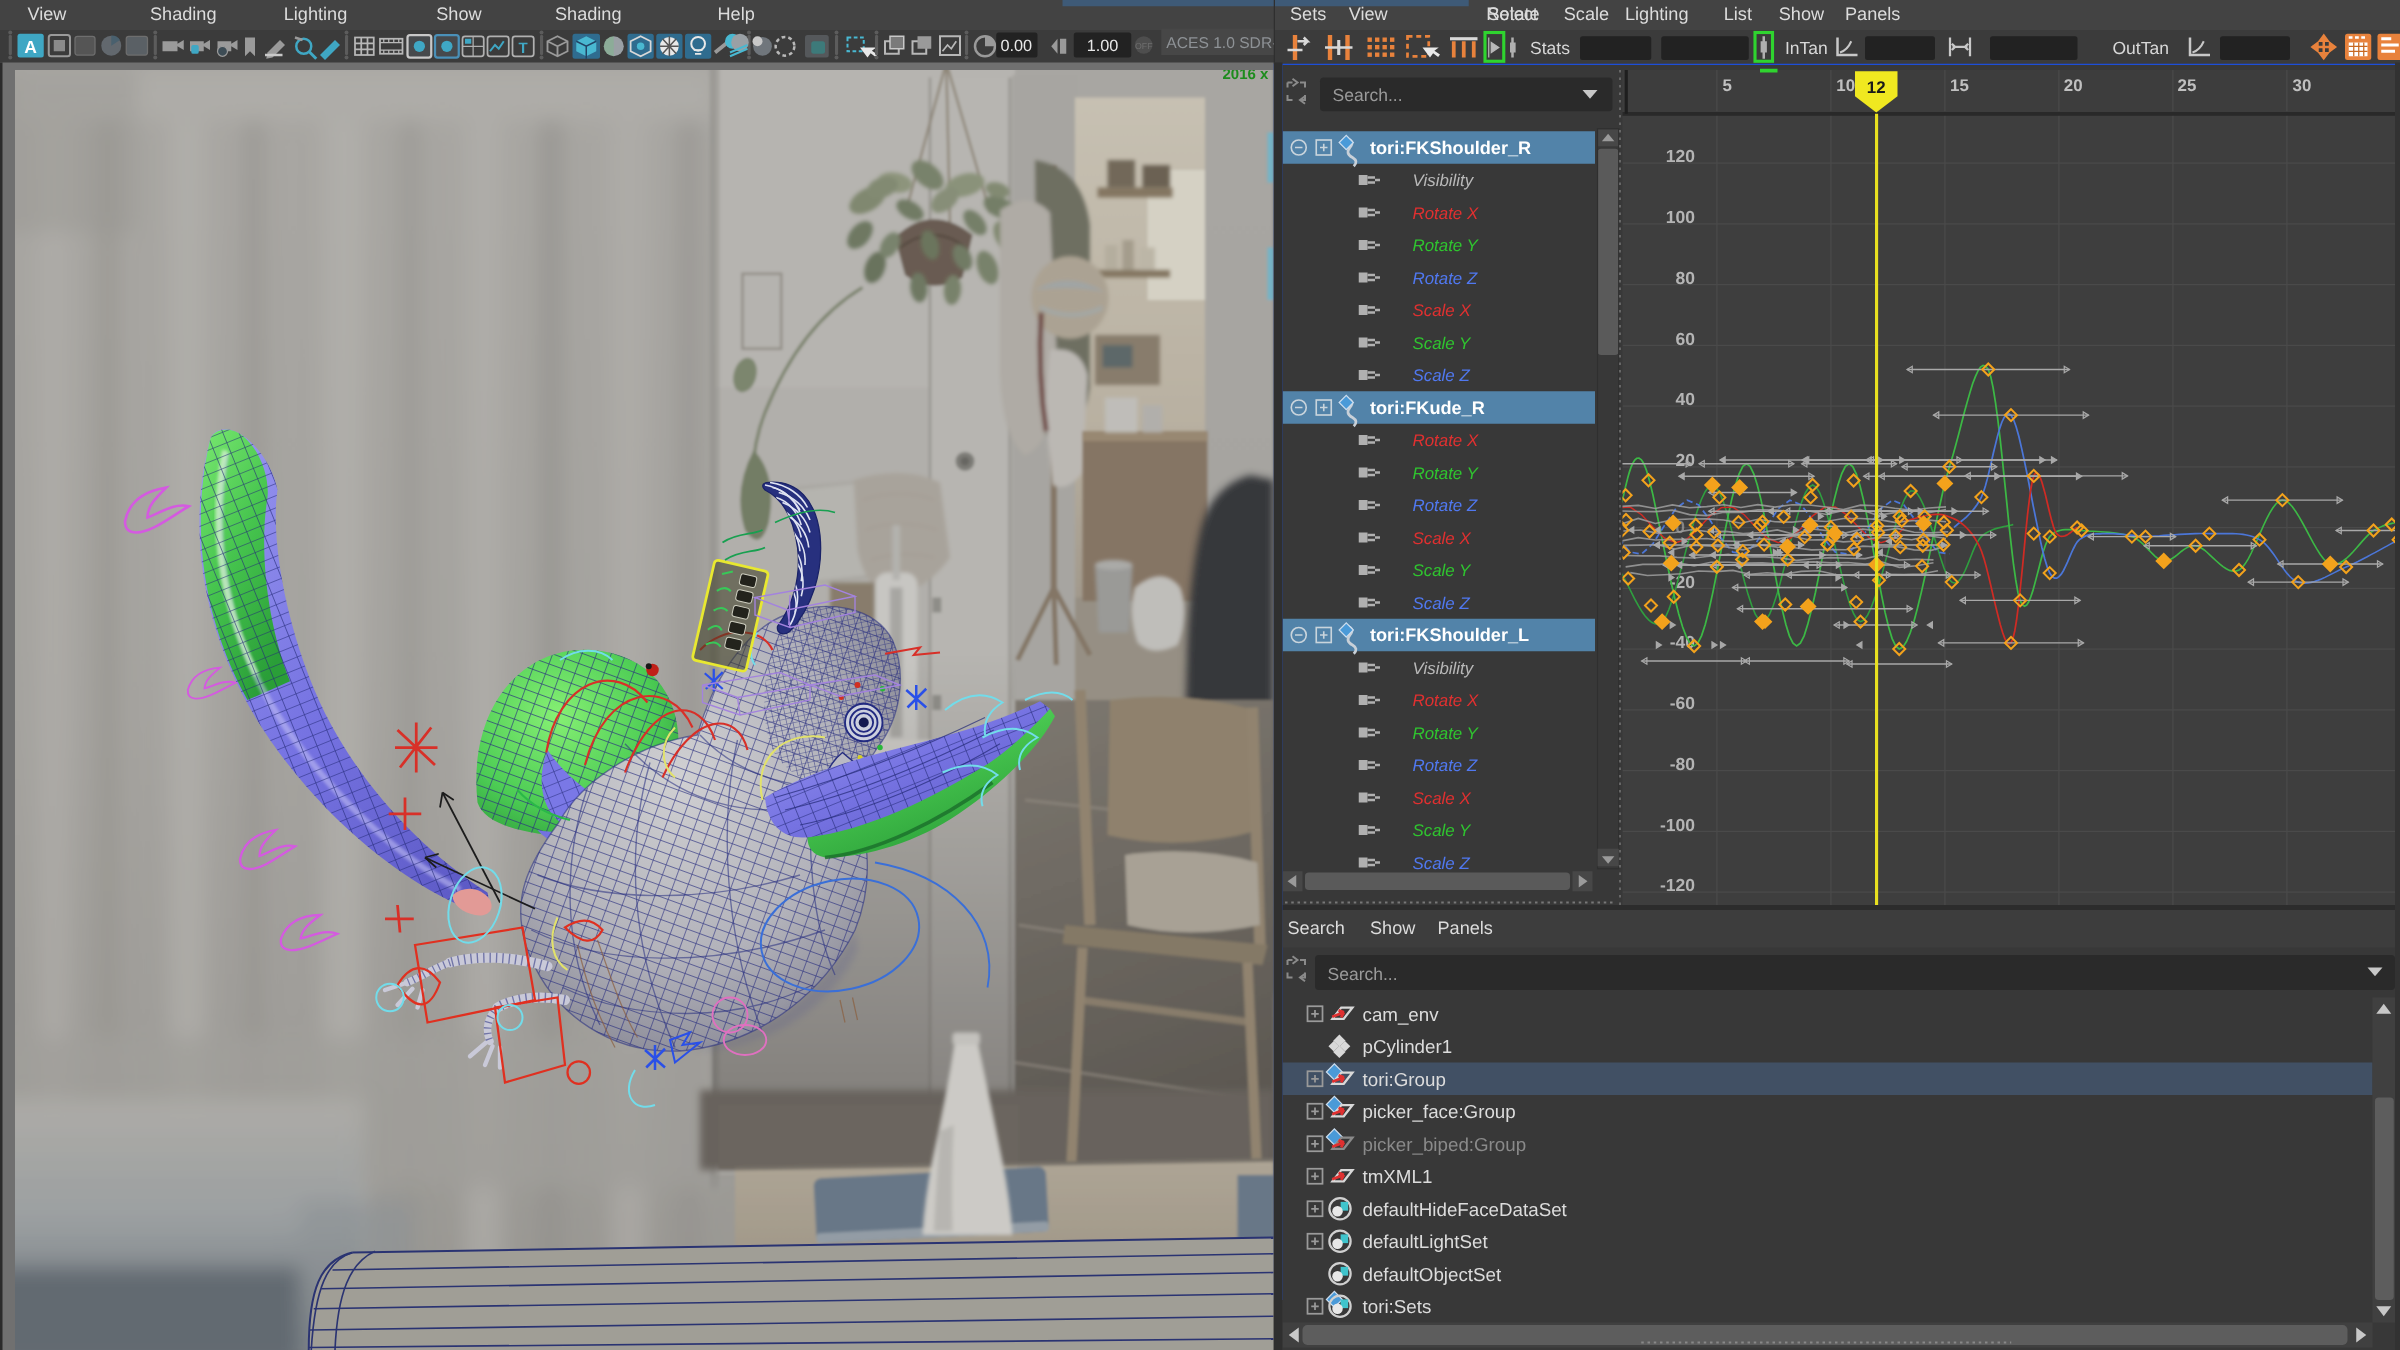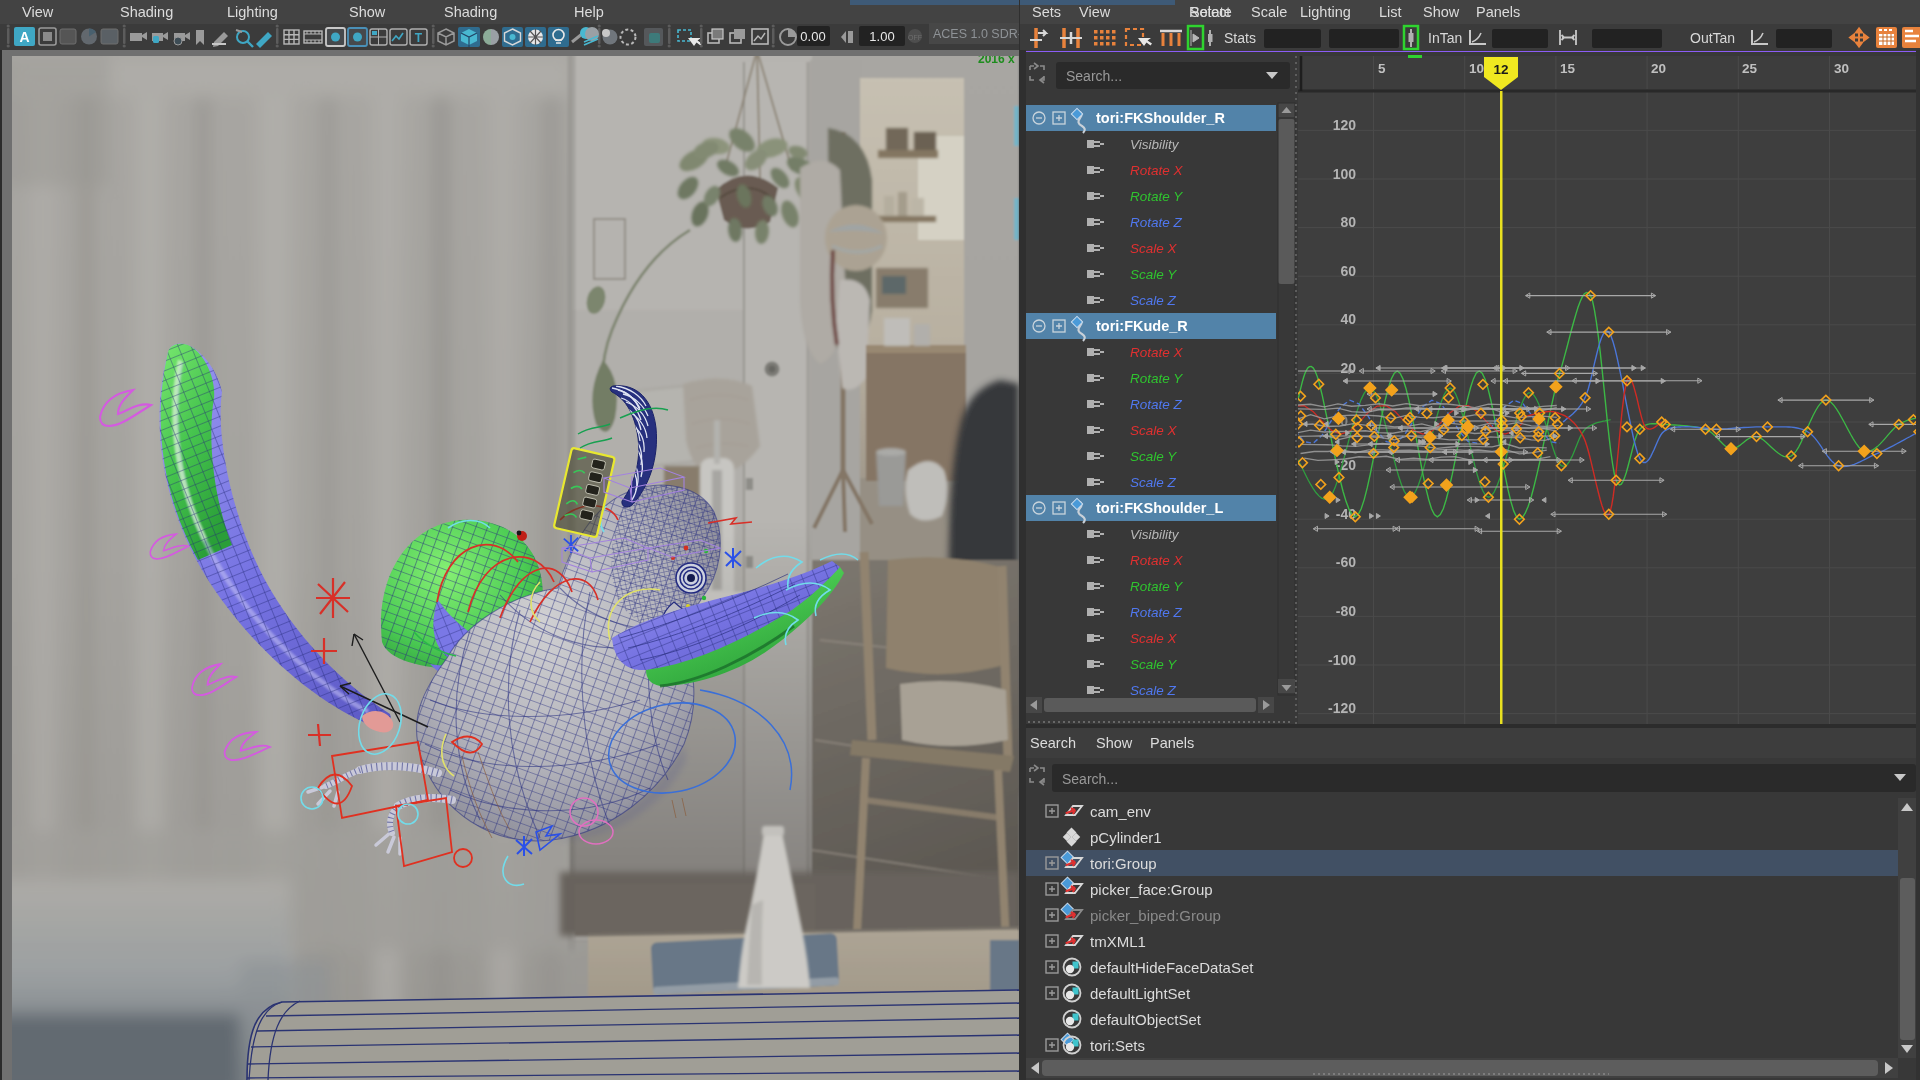--- a/index.html
+++ b/index.html
@@ -1,20 +1,20 @@
 <!DOCTYPE html>
 <html><head><meta charset="utf-8"><style>
 *{margin:0;padding:0;box-sizing:border-box}
 body{width:1920px;height:1080px;overflow:hidden;background:#373737;font-family:"Liberation Sans",sans-serif}
 .abs{position:absolute}
 .menu{position:absolute;top:0;height:24px;line-height:24px;color:#dcdcdc;font-size:14.5px}
 .menu span{position:absolute;top:0}
 </style></head>
 <body>
-<div class="abs" style="left:0;top:0;width:1920px;height:1040px;background:#8b5cf6">
+<div class="abs" style="left:0;top:0;width:1920px;height:1040px;background:#1d4ed8">
 
 <div class="abs" style="left:0;top:0;width:1920px;height:24px;background:#434343"></div>
 <div class="abs" style="left:0;top:24px;width:1920px;height:27px;background:#3b3b3b"></div>
 <div class="abs" style="left:850px;top:0;width:325px;height:5px;background:#3e5a77"></div>
 
 <div class="menu" style="left:0;width:1020px">
 <span style="left:22px">View</span>
       <span style="left:120px">Shading</span>
       <span style="left:227px">Lighting</span>
 <span style="left:349px">Show</span>

